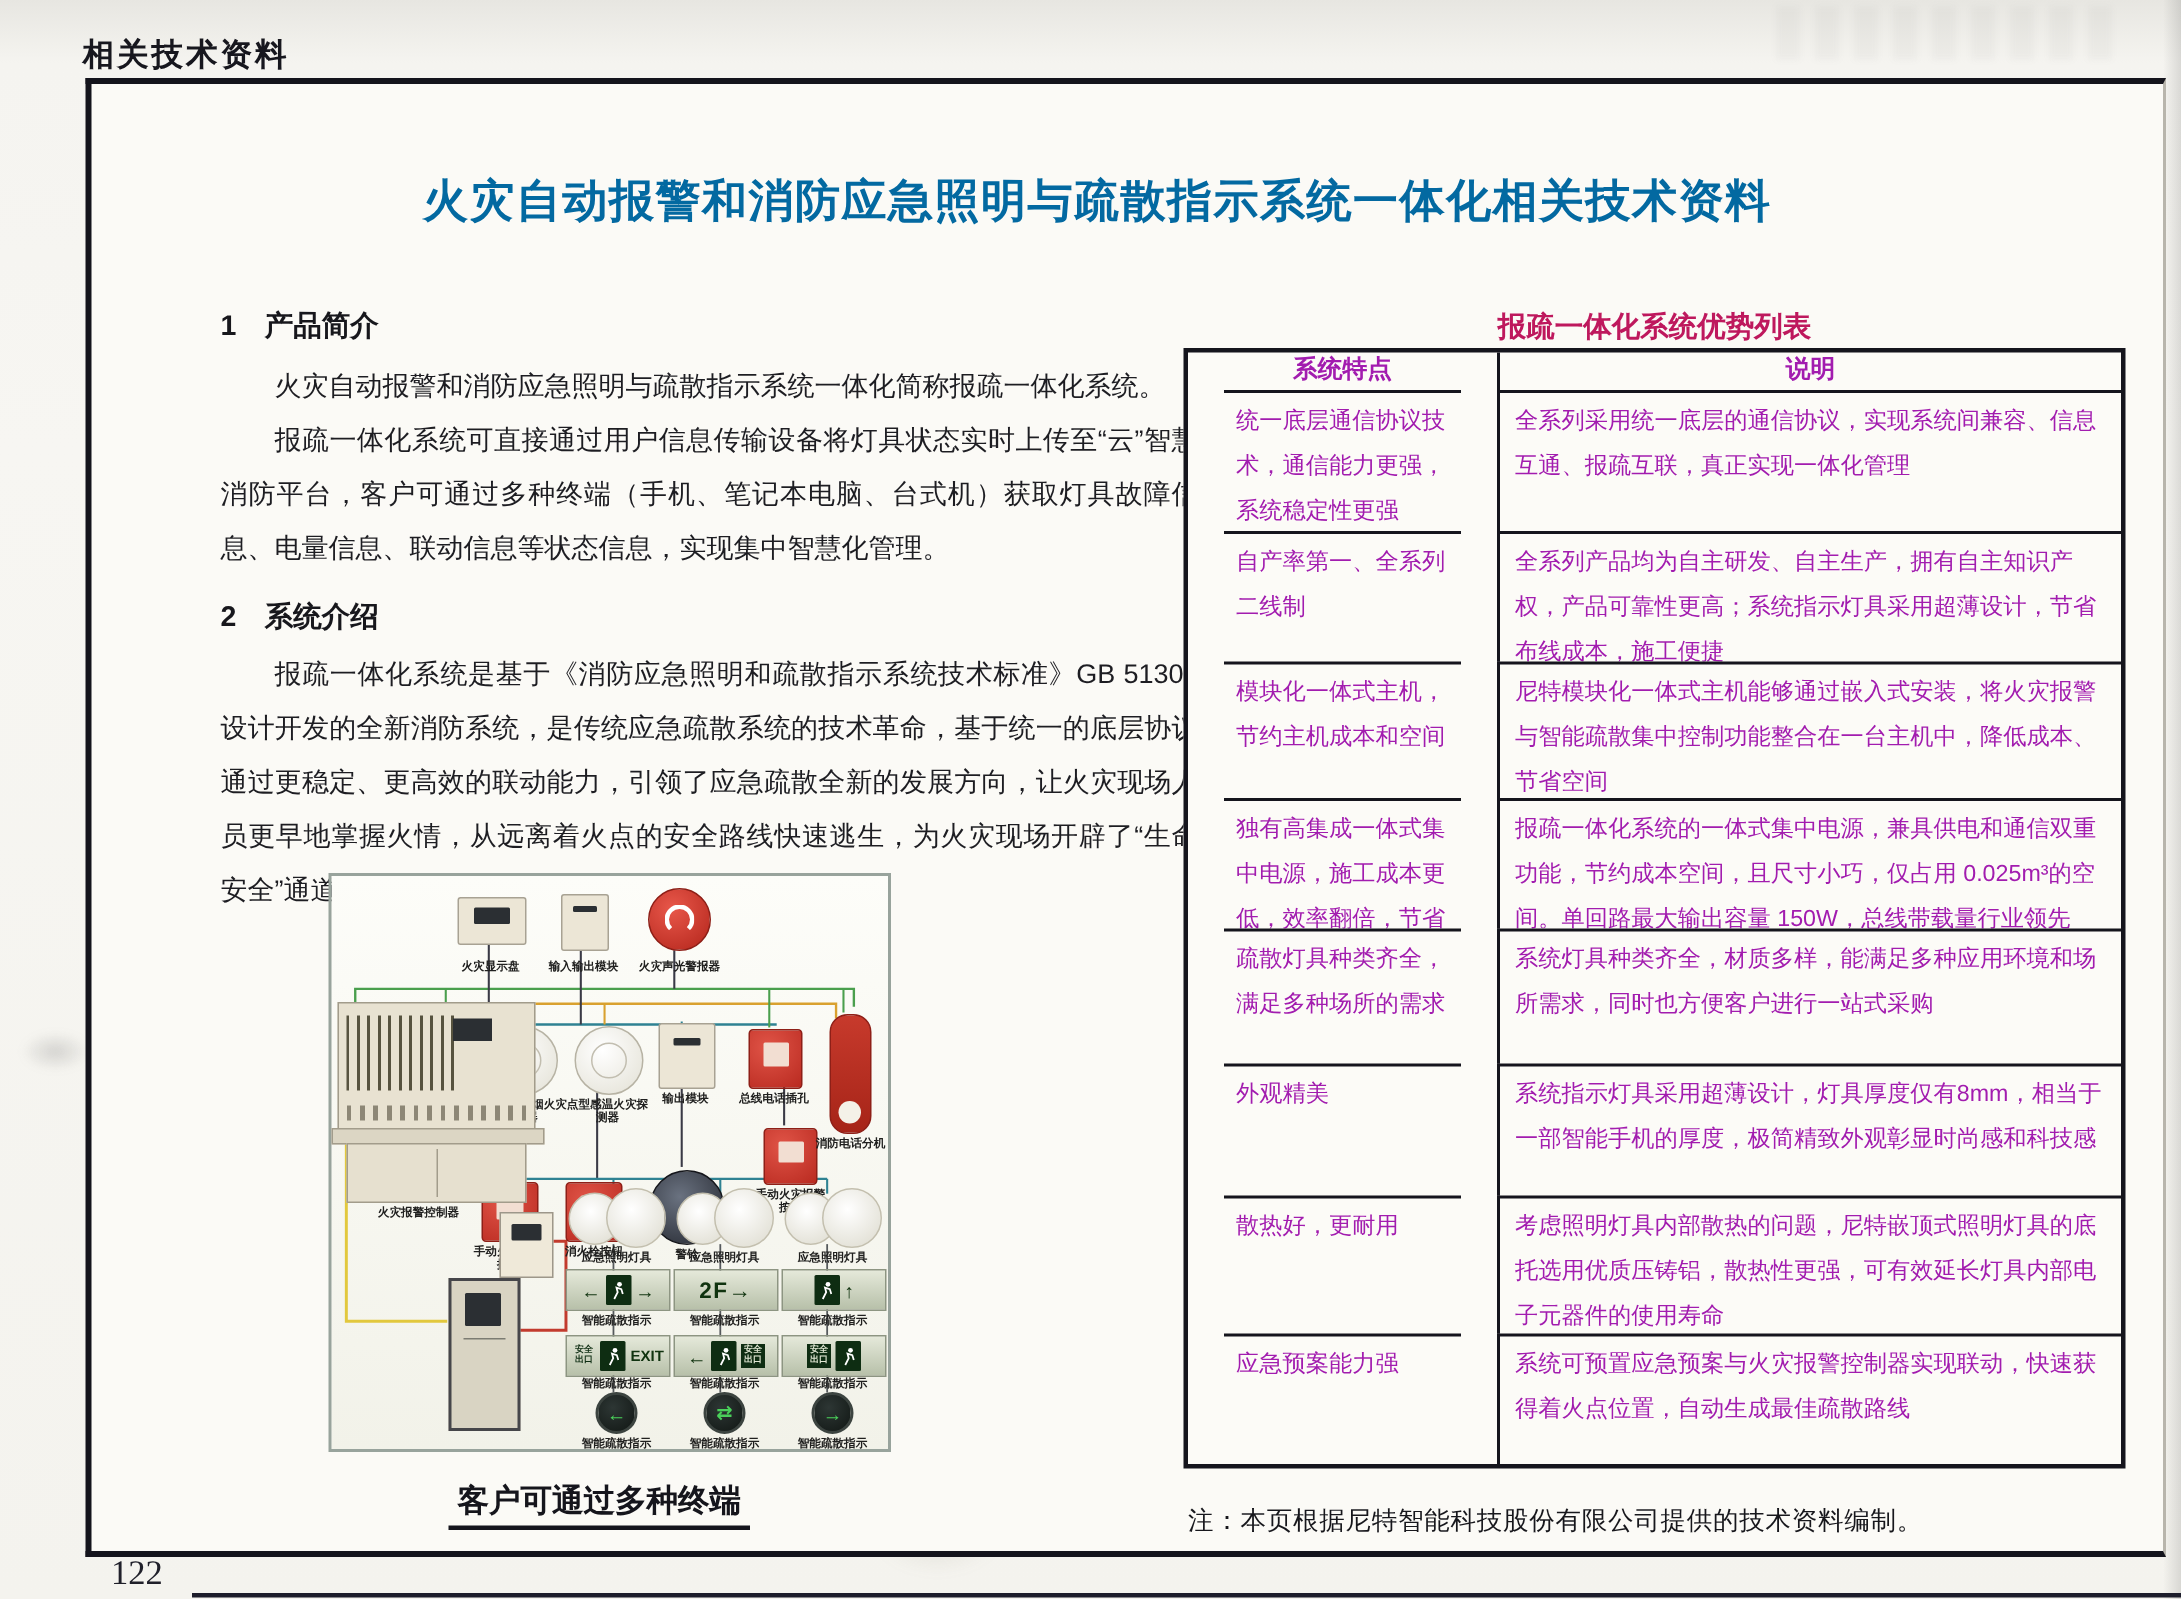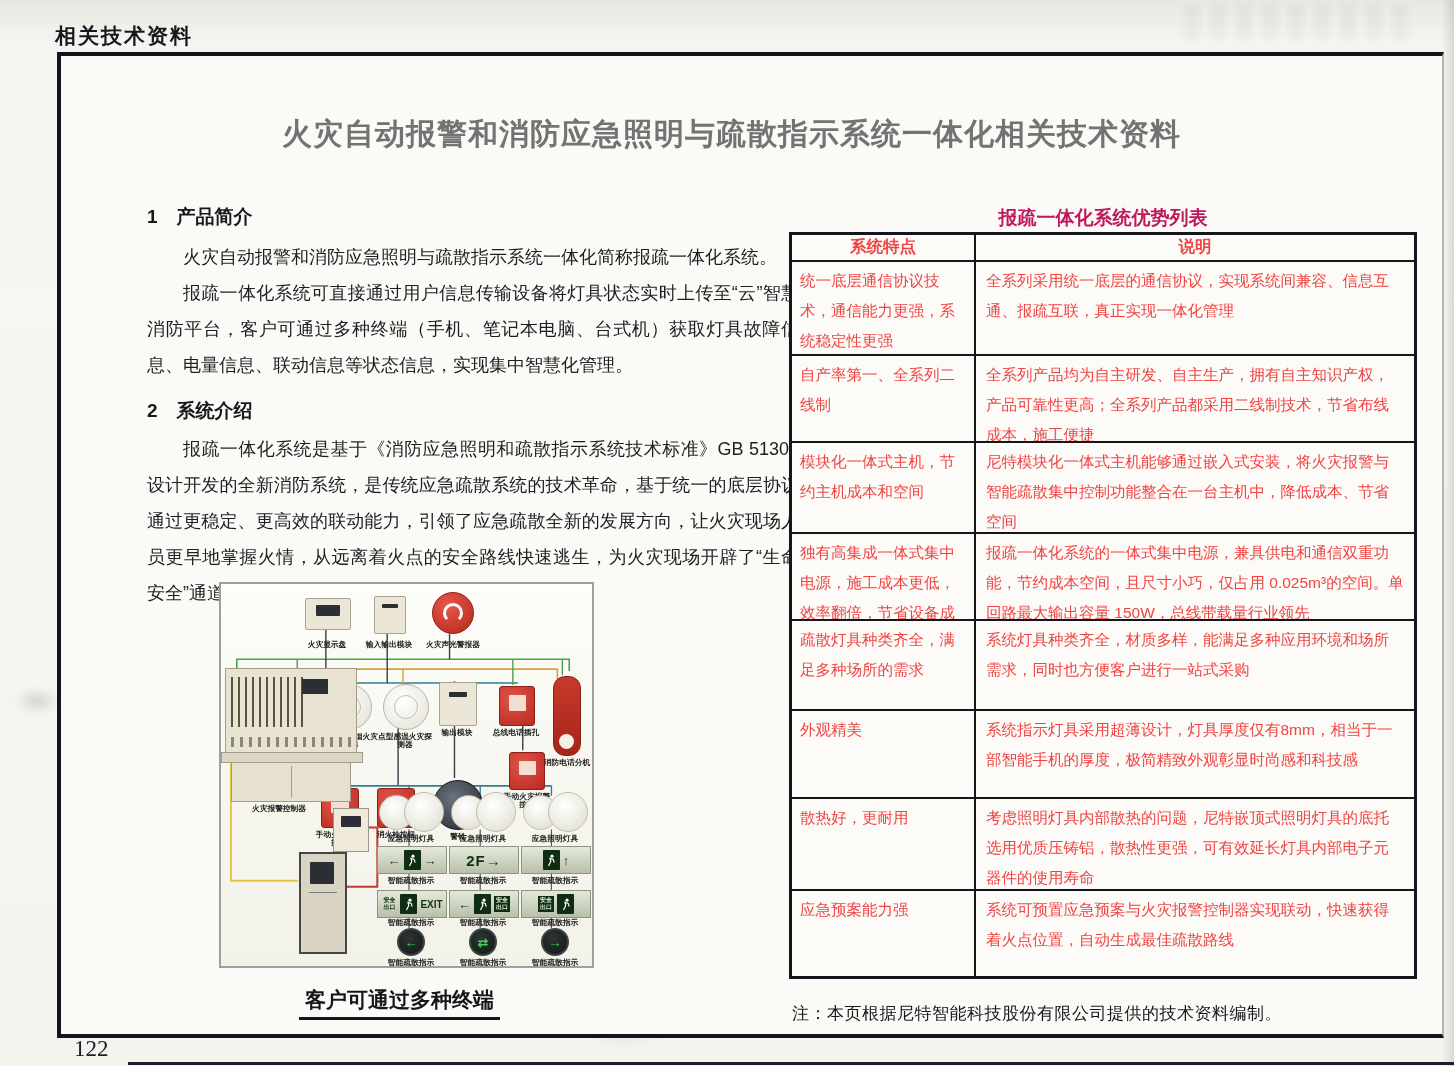--- a/index.html
+++ b/index.html
@@ -13,32 +13,32 @@
   .smudge1{position:absolute;left:14px;top:688px;width:46px;height:26px;filter:blur(3px);
     background:radial-gradient(ellipse at center,rgba(90,90,90,.22),rgba(0,0,0,0) 70%);}
   .smudge2{position:absolute;left:580px;top:990px;width:90px;height:60px;filter:blur(4px);
     background:radial-gradient(ellipse at center,rgba(120,115,95,.16),rgba(0,0,0,0) 70%);}
   .corner-header{position:absolute;left:55px;top:22px;font-size:21px;font-weight:bold;letter-spacing:2px;color:#17171e;}
   .bottom-line{position:absolute;left:128px;right:0;bottom:1px;height:3px;background:#1d1d2b;}
   .page-number{position:absolute;left:74px;top:1036px;font-size:23px;font-family:"Liberation Serif","DejaVu Serif",serif;color:#20202a;}
 
   .main-box{position:absolute;left:57px;top:52px;width:1381px;height:978px;background:#fbfaf6;
     border-top:4px solid #14141c;border-left:4px solid #14141c;border-bottom:4px solid #14141c;border-right:2px solid #b8b5ac;}
-  .doc-title{position:absolute;left:40px;right:80px;top:58px;text-align:center;font-size:30px;font-weight:bold;letter-spacing:1px;color:#737373;}
+  .doc-title{position:absolute;left:40px;right:80px;top:58px;text-align:center;font-size:30px;font-weight:bold;letter-spacing:1px;color:#0369a1;}
 
   .left-text{position:absolute;left:86px;top:148px;width:652px;}
   .sec-h{font-size:19px;font-weight:bold;margin:0 0 9px 0;color:#17171c;}
   .sec-h.h2{margin-top:15px;margin-bottom:7px;}
   .left-text p{margin:0;font-size:18px;line-height:36px;text-align:justify;text-indent:2em;color:#1d1d22;}
 
   
   .tbl-title{position:absolute;left:728px;top:149px;width:628px;text-align:center;font-size:19px;font-weight:bold;color:#be185d;}
   .adv-table{position:absolute;left:728px;top:176px;width:628px;box-sizing:border-box;border:3px solid #15151d;background:#fcfbf7;
     display:grid;grid-template-columns:182px 1fr;grid-template-rows:25px 94px 87px 91px 87px 90px 88px 92px 87px;}
-  .tcell{box-sizing:border-box;padding:4px 8px;font-size:15.5px;line-height:30px;color:#ef4444;overflow:hidden;}
+  .tcell{box-sizing:border-box;padding:4px 8px;font-size:15.5px;line-height:30px;color:#a21caf;overflow:hidden;margin-left:24px;}
   .tcell.c2{border-left:2px solid #15151d;padding:4px 10px;}
   .tcell.rt{border-top:2px solid #15151d;}
   .tcell.th{font-size:16.5px;font-weight:bold;text-align:center;line-height:19px;padding-top:2px;}
   .note{position:absolute;left:731px;top:946px;font-size:17px;font-weight:normal;letter-spacing:.5px;color:#17171c;}
 
   
   .diagram{position:absolute;left:158px;top:526px;width:375px;height:386px;box-sizing:border-box;
     border:2px solid #98a39c;background:linear-gradient(180deg,#fdfdf9,#f2f2e9);}
   .caption{position:absolute;left:238px;top:930px;font-size:21px;font-weight:bold;color:#15151c;
     border-bottom:3px solid #15151d;padding:0 6px 3px 6px;}
@@ -284,21 +284,21 @@
     <div class="caption">客户可通过多种终端</div>
 
     <div class="tbl-title">报疏一体化系统优势列表</div>
     <div class="adv-table">
       <div class="tcell th c1">系统特点</div>
       <div class="tcell th c2">说明</div>
 
       <div class="tcell c1 rt">统一底层通信协议技术，通信能力更强，系统稳定性更强</div>
       <div class="tcell c2 rt">全系列采用统一底层的通信协议，实现系统间兼容、信息互通、报疏互联，真正实现一体化管理</div>
       <div class="tcell c1 rt">自产率第一、全系列二线制</div>
-      <div class="tcell c2 rt">全系列产品均为自主研发、自主生产，拥有自主知识产权，产品可靠性更高；全系列产品都采用二线制技术，节省布线成本，施工便捷</div>
+      <div class="tcell c2 rt">全系列产品均为自主研发、自主生产，拥有自主知识产权，产品可靠性更高；系统指示灯具采用超薄设计，节省布线成本，施工便捷</div>
       <div class="tcell c1 rt">模块化一体式主机，节约主机成本和空间</div>
       <div class="tcell c2 rt">尼特模块化一体式主机能够通过嵌入式安装，将火灾报警与智能疏散集中控制功能整合在一台主机中，降低成本、节省空间</div>
       <div class="tcell c1 rt">独有高集成一体式集中电源，施工成本更低，效率翻倍，节省设备成本和空间</div>
       <div class="tcell c2 rt">报疏一体化系统的一体式集中电源，兼具供电和通信双重功能，节约成本空间，且尺寸小巧，仅占用 0.025m³的空间。单回路最大输出容量 150W，总线带载量行业领先</div>
       <div class="tcell c1 rt">疏散灯具种类齐全，满足多种场所的需求</div>
       <div class="tcell c2 rt">系统灯具种类齐全，材质多样，能满足多种应用环境和场所需求，同时也方便客户进行一站式采购</div>
       <div class="tcell c1 rt">外观精美</div>
       <div class="tcell c2 rt">系统指示灯具采用超薄设计，灯具厚度仅有8mm，相当于一部智能手机的厚度，极简精致外观彰显时尚感和科技感</div>
       <div class="tcell c1 rt">散热好，更耐用</div>
       <div class="tcell c2 rt">考虑照明灯具内部散热的问题，尼特嵌顶式照明灯具的底托选用优质压铸铝，散热性更强，可有效延长灯具内部电子元器件的使用寿命</div>

